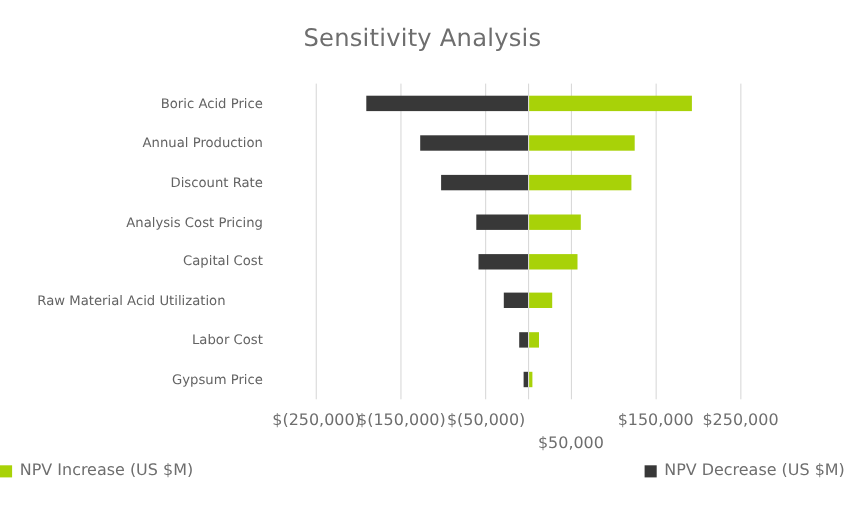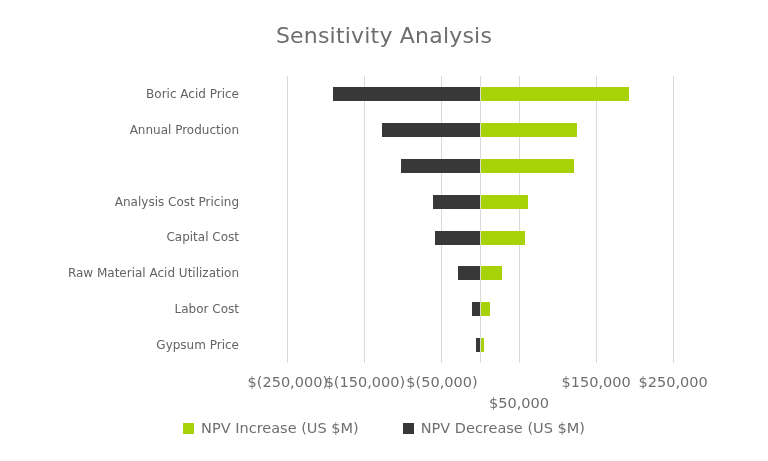--- a/index.html
+++ b/index.html
@@ -104,21 +104,21 @@
     white-space: nowrap;
     transform: translateX(-50%);
   }
   
   #legend {
     position: absolute;
     left: 0;
     top: 419px;
     width: 768px;
     display: flex;
-    justify-content: center;
+    justify-content: space-between;
     align-items: center;
     gap: 44px;
   }
   .legend-item {
     display: flex;
     align-items: center;
     gap: 7px;
     white-space: nowrap;
   }
   .legend-swatch {
@@ -136,23 +136,24 @@
 </head>
 <body>
 
 <div id="chart-root">
 
   <div id="chart-title">Sensitivity Analysis</div>
 
   <div id="category-labels">
       <div class="cat-label" style="top: 8.9375px;">Boric Acid Price</div>
       <div class="cat-label" style="top: 44.8125px;">Annual Production</div>
+      <div class="cat-label" style="top: 80.6875px;">Discount Rate</div>
       <div class="cat-label" style="top: 116.562px;">Analysis Cost Pricing</div>
       <div class="cat-label" style="top: 152.438px;">Capital Cost</div>
-      <div class="cat-label" style="top: 188.312px;">Raw Material Acid Utilization</div>
+      <div class="cat-label" style="top: 188.312px; text-align: center;">Raw Material Acid Utilization</div>
       <div class="cat-label" style="top: 224.188px;">Labor Cost</div>
       <div class="cat-label" style="top: 260.062px;">Gypsum Price</div>
     </div>
 
   <div id="plot-area">
     <div id="gridlines">
         <div class="gridline" style="left: 30.3276px;"></div>
         <div class="gridline" style="left: 107.397px;"></div>
         <div class="gridline" style="left: 184.466px;"></div>
         <div class="gridline zero-line" style="left: 223px;"></div>

